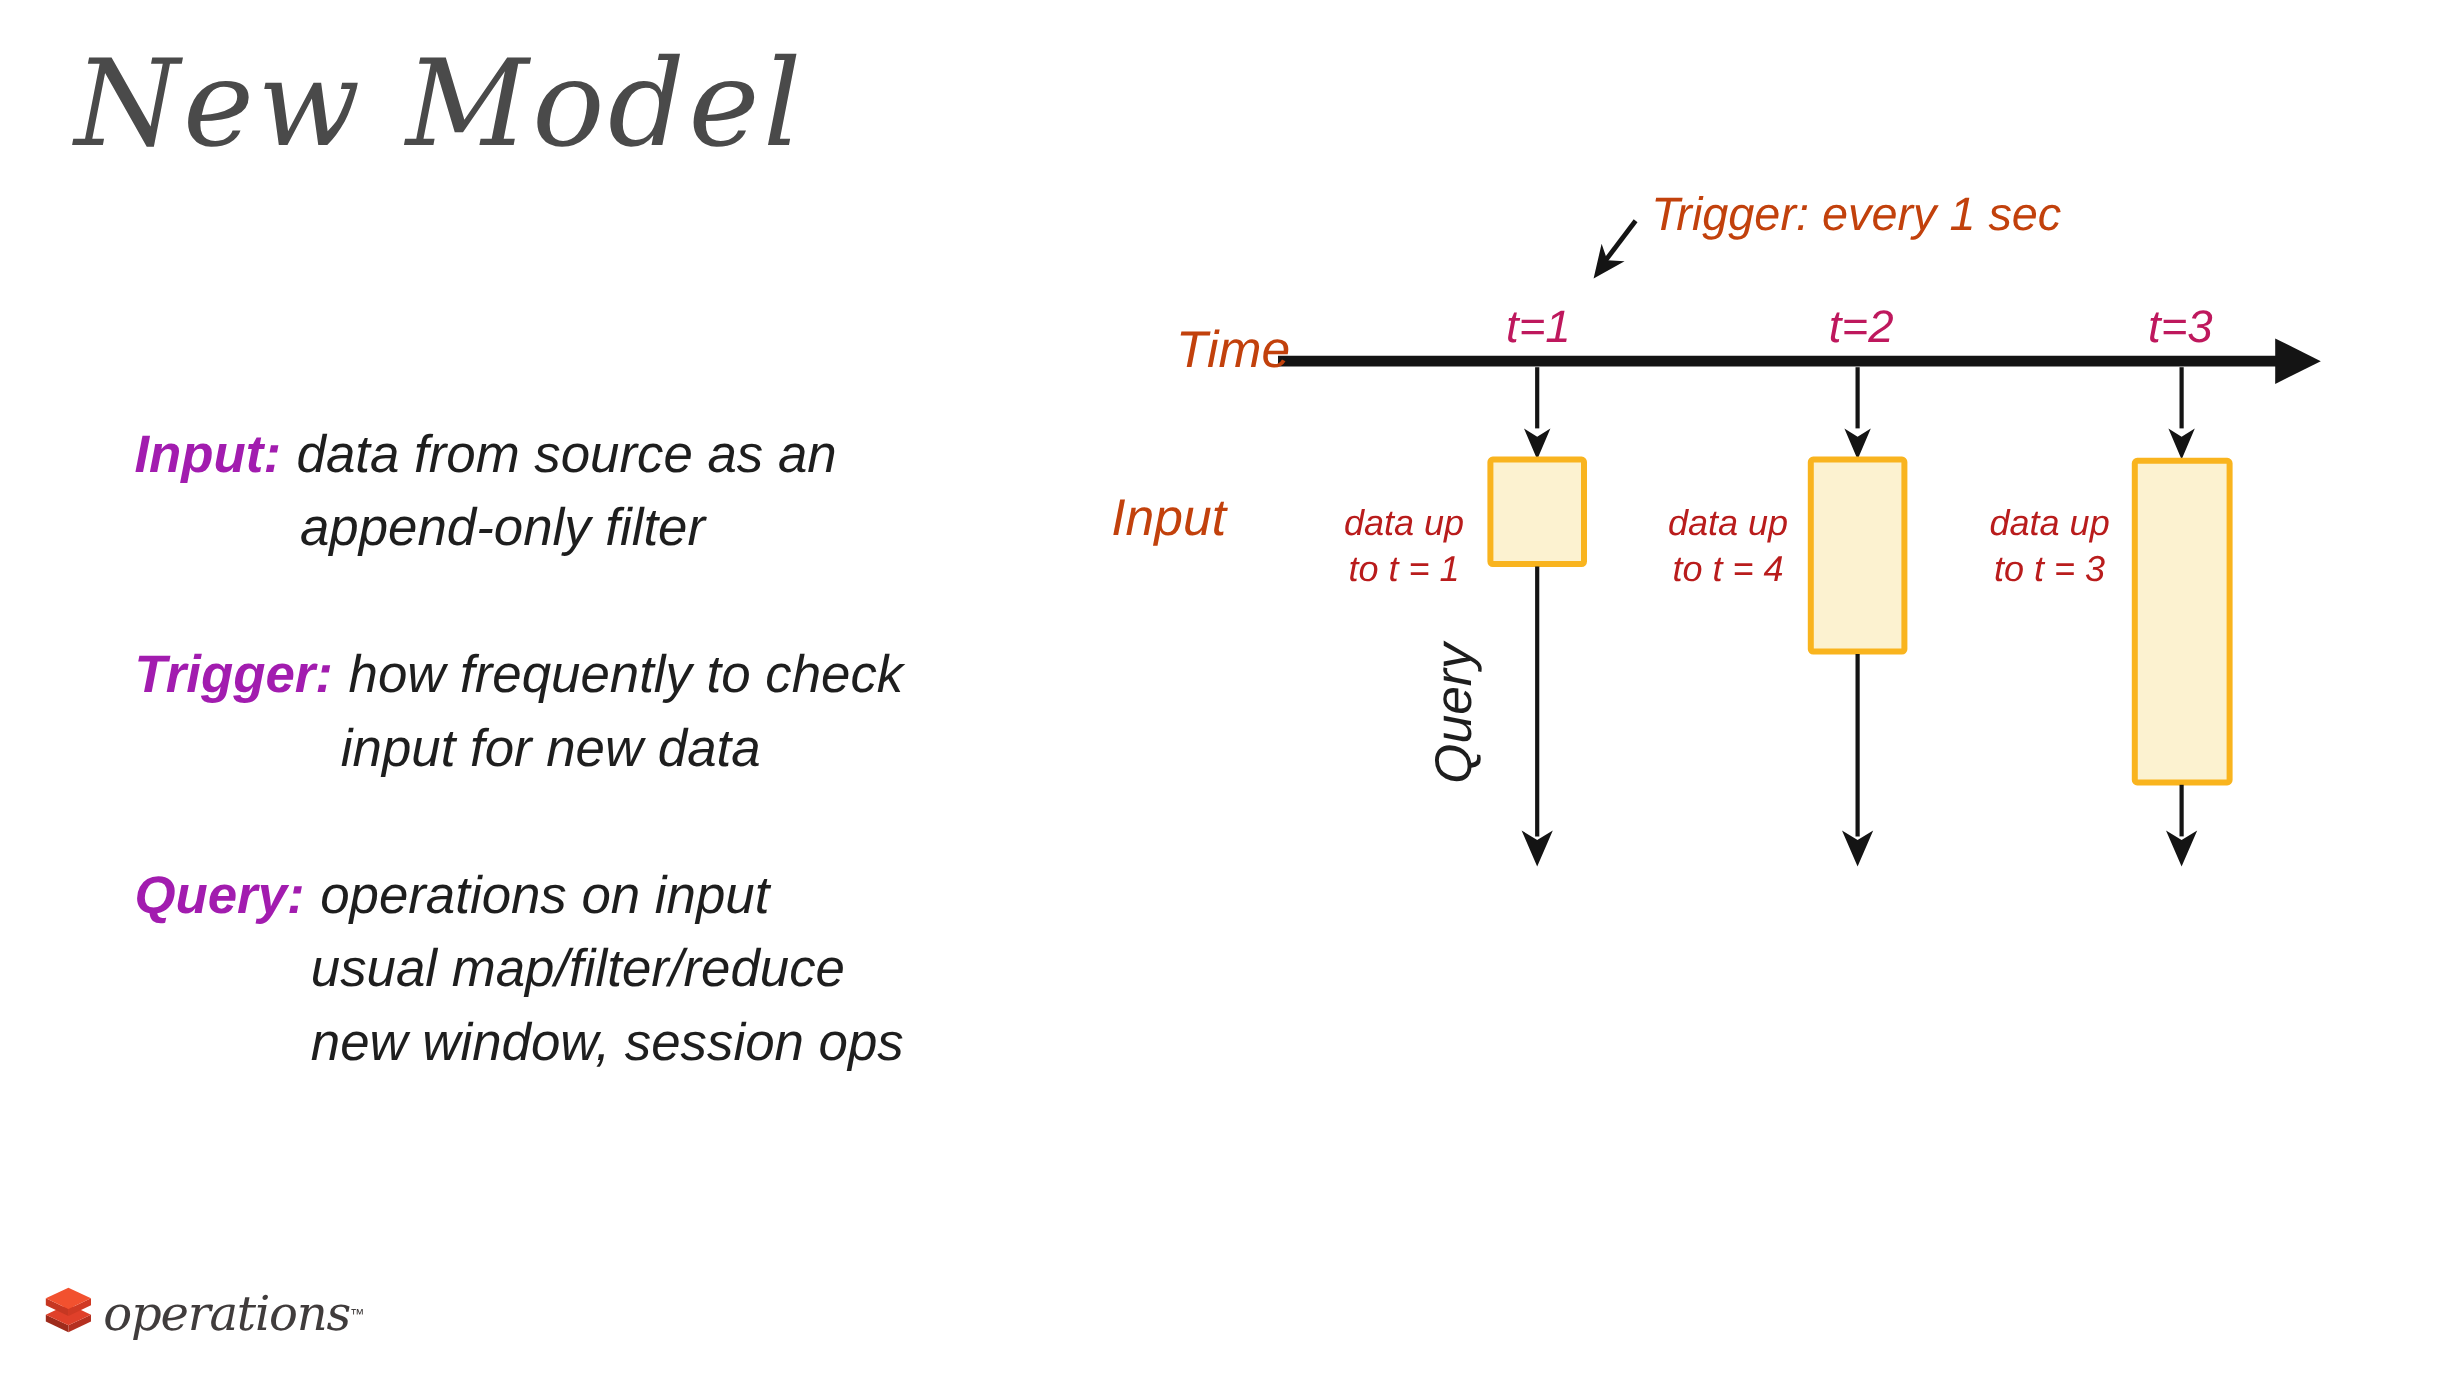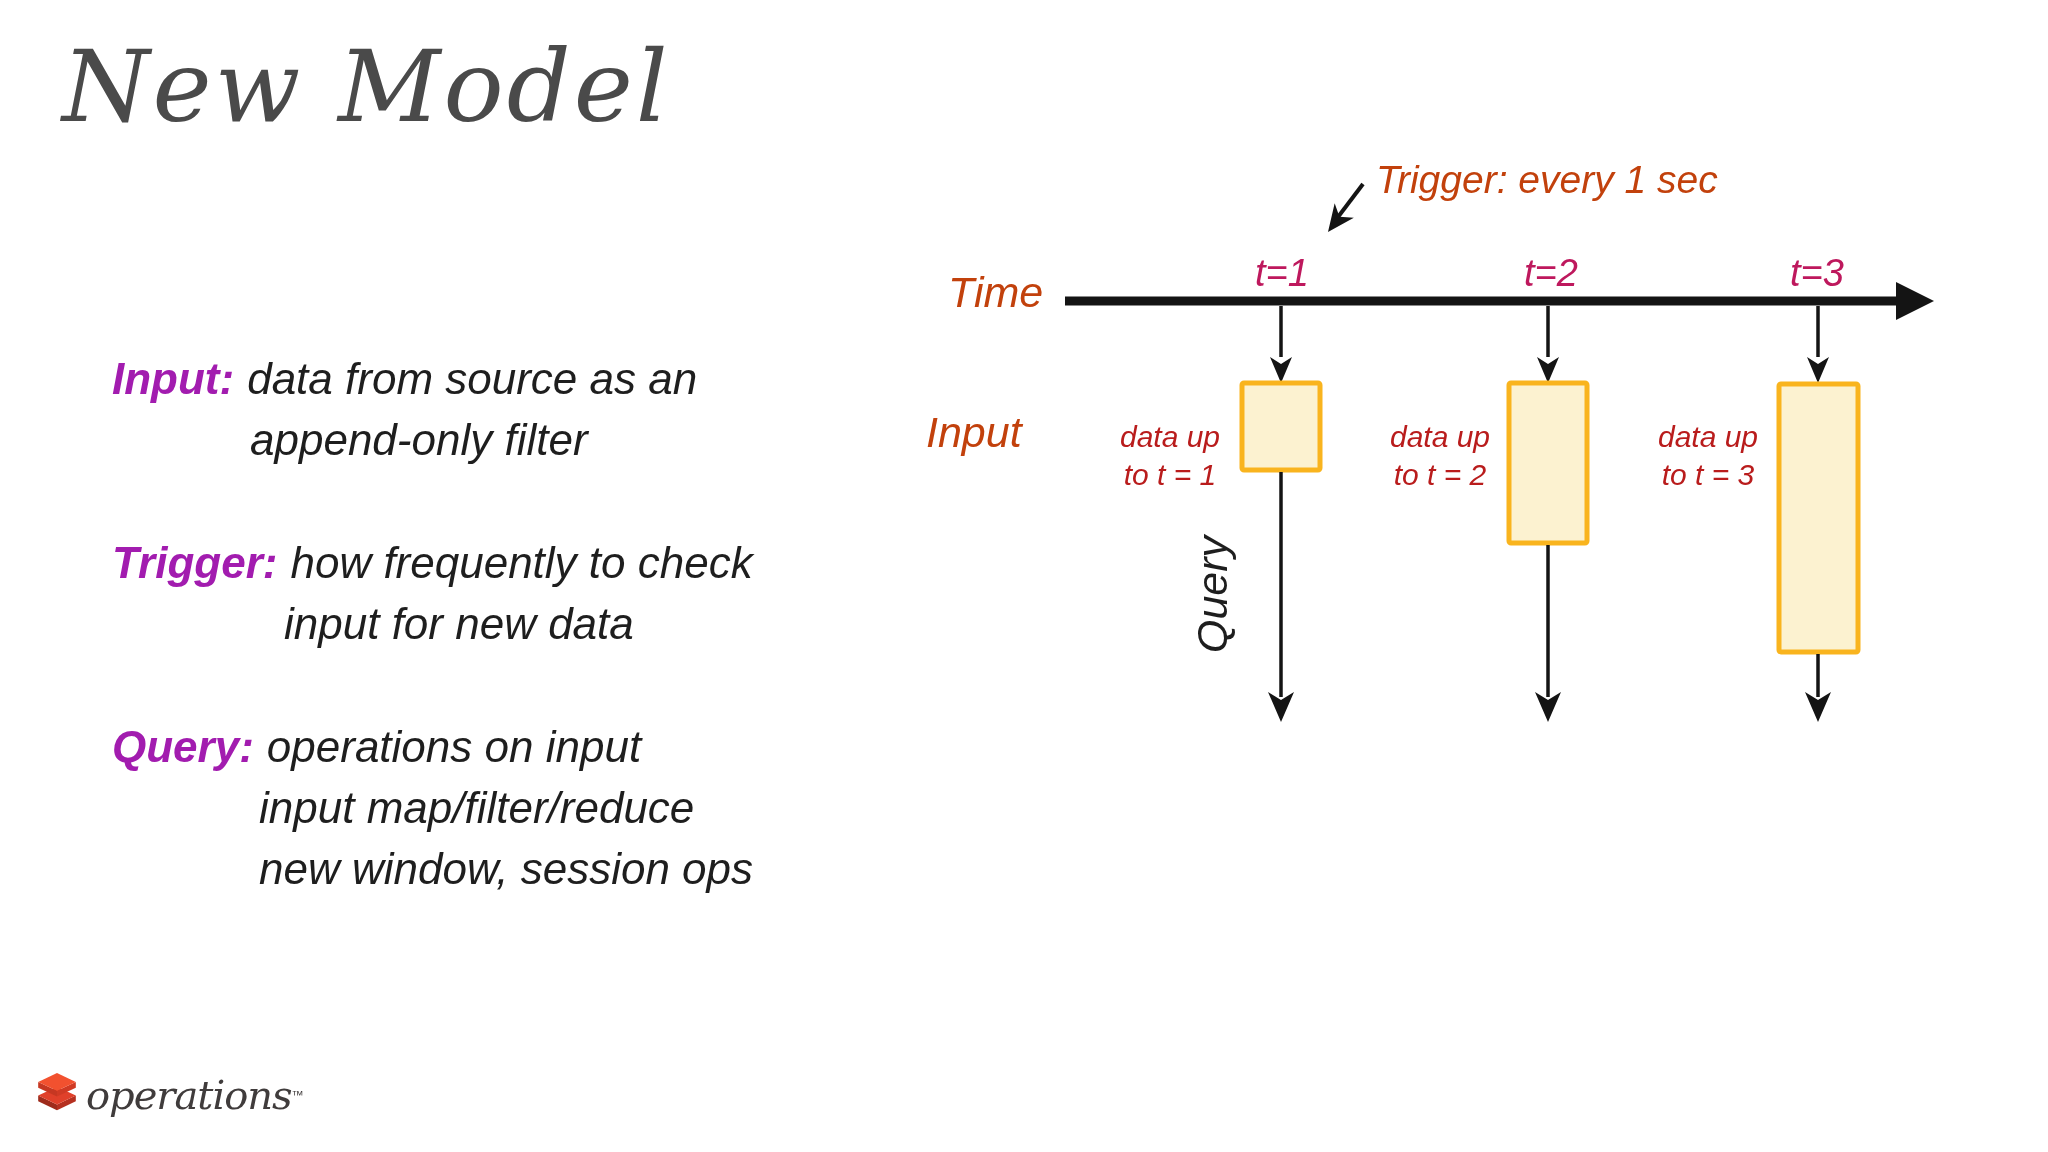--- a/index.html
+++ b/index.html
@@ -41,21 +41,21 @@
   .bullets .lbl { font-weight: bold; margin-right: 13px; color: #a21caf; }
   .p-input   { padding-left: 138px; text-indent: -138px; }
   .p-trigger { padding-left: 172px; text-indent: -172px; }
   .p-query   { padding-left: 147px; text-indent: -147px; }
 
   
   .diagram-svg { position: absolute; left: 0; top: 0; }
 
   
   .dlabel { position: absolute; white-space: nowrap; color: #c2410c; }
-  .time-label  { left: 948px;  top: 268px; font-size: 43px; }
+  .time-label  { left: 980px;  top: 268px; font-size: 43px; }
   .input-label { left: 926px;  top: 408px; font-size: 43px; }
   .trigger-annotation { left: 1376px; top: 158px; font-size: 39px; }
   .tick-label { position: absolute; top: 252px; width: 120px; text-align: center; font-size: 38px; color: #be185d; }
   .tick-1 { left: 1222px; }
   .tick-2 { left: 1491px; }
   .tick-3 { left: 1757px; }
   .caption {
     position: absolute;
     top: 418px;
     width: 180px;
@@ -107,21 +107,21 @@
     <p class="p-input">
       <span class="lbl">Input:</span><span>data from source as an</span><br>
       <span>append-only filter</span>
     </p>
     <p class="p-trigger">
       <span class="lbl">Trigger:</span><span>how frequently to check</span><br>
       <span>input for new data</span>
     </p>
     <p class="p-query">
       <span class="lbl">Query:</span><span>operations on input</span><br>
-      <span>input map/filter/reduce</span><br>
+      <span>usual map/filter/reduce</span><br>
       <span>new window, session ops</span>
     </p>
   </div>
 
   <svg class="diagram-svg" width="2048" height="1152" viewBox="0 0 2048 1152">
     <g stroke="#141414" fill="#141414">
 
       <line x1="1065" y1="301" x2="1898" y2="301" stroke-width="9"></line>
       <polygon points="1896,282 1896,320 1934,301" stroke="none"></polygon>
 
@@ -167,21 +167,21 @@
   <div class="tick-label tick-1">t=1</div>
   <div class="tick-label tick-2">t=2</div>
   <div class="tick-label tick-3">t=3</div>
 
   <div class="caption cap-1">
     <span>data up</span><br>
     <span>to t = 1</span>
   </div>
   <div class="caption cap-2">
     <span>data up</span><br>
-    <span>to t = 2</span>
+    <span>to t = 4</span>
   </div>
   <div class="caption cap-3">
     <span>data up</span><br>
     <span>to t = 3</span>
   </div>
 
   <div class="query-label">Query</div>
 
   <div class="footer">
     <svg class="brand-icon" viewBox="0 0 40 44">

